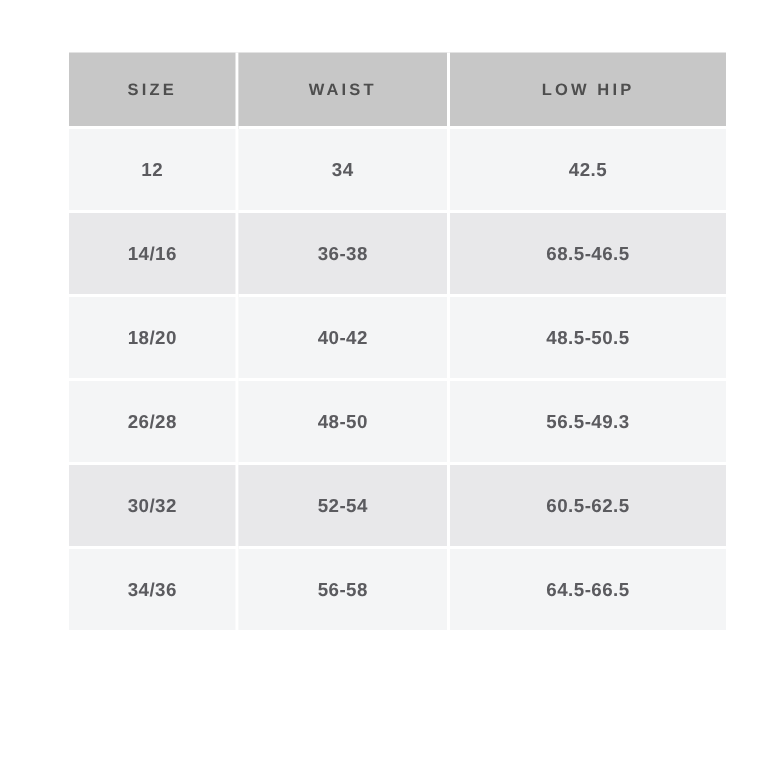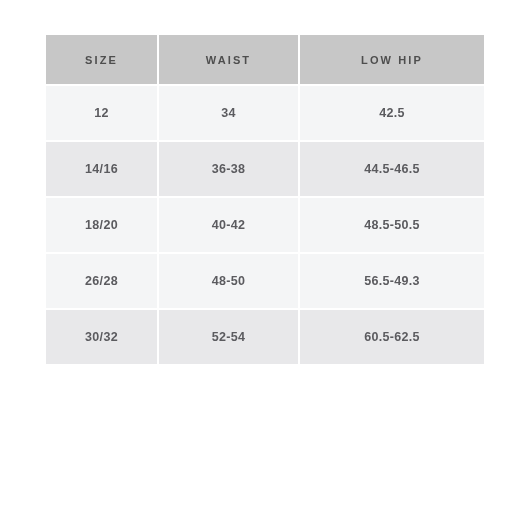--- a/index.html
+++ b/index.html
@@ -97,33 +97,38 @@
 
     <tbody>
       <tr class="row-odd">
         <td>12</td>
         <td>34</td>
         <td>42.5</td>
       </tr>
       <tr class="row-even">
         <td>14/16</td>
         <td>36-38</td>
-        <td>44.5-46.5</td>
+        <td>68.5-46.5</td>
       </tr>
       <tr class="row-odd">
         <td>18/20</td>
         <td>40-42</td>
         <td>48.5-50.5</td>
       </tr>
       <tr class="row-odd">
         <td>26/28</td>
         <td>48-50</td>
         <td>56.5-49.3</td>
       </tr>
       <tr class="row-even">
         <td>30/32</td>
         <td>52-54</td>
         <td>60.5-62.5</td>
       </tr>
+      <tr class="row-odd">
+        <td>34/36</td>
+        <td>56-58</td>
+        <td>64.5-66.5</td>
+      </tr>
     </tbody>
   </table>
 
 </div>
 
 </body></html>

